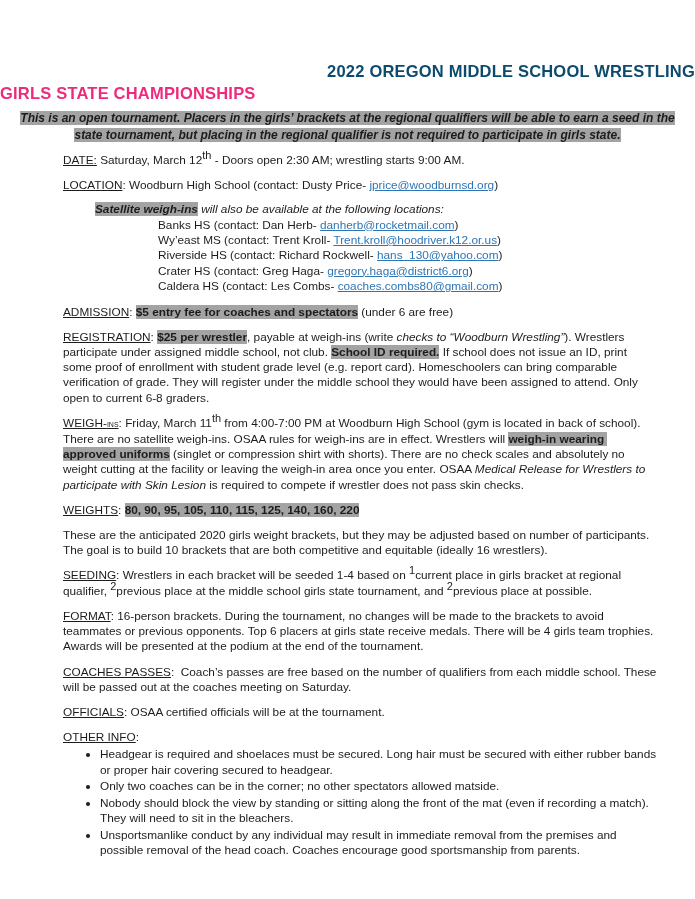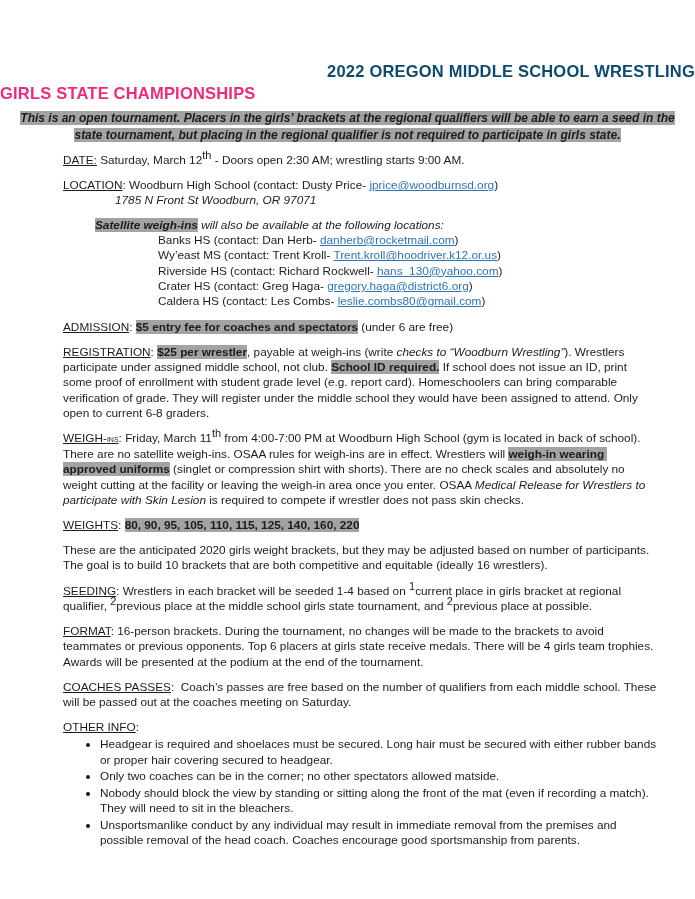--- a/index.html
+++ b/index.html
@@ -49,47 +49,47 @@
 <div class="doc">
 
   <h1 class="title">2022 OREGON MIDDLE SCHOOL WRESTLING</h1>
   <h2 class="subtitle">GIRLS STATE CHAMPIONSHIPS</h2>
 
   <div class="banner"><span class="hl">This is an open tournament. Placers in the girls’ brackets at the regional qualifiers will be able to earn a seed in the state tournament, but placing in the regional qualifier is not required to participate in girls state.</span></div>
 
   <p class="para pw"><span class="u">DATE:</span><span> Saturday, March 12</span><sup>th</sup><span> - Doors open 2:30 AM; wrestling starts 9:00 AM.</span></p>
 
   <p class="para pw"><span class="u">LOCATION</span><span>: Woodburn High School (contact: Dusty Price- </span><a class="link">jprice@woodburnsd.org</a><span>)</span></p>
-  <div class="addr i">1785 N Front St Woodburn, OR 97071</div>
 
   <p class="sat pw"><span class="hl bi">Satellite weigh-ins</span><span class="i"> will also be available at the following locations:</span></p>
   <div>
     <div class="school pw"><span>Banks HS (contact: Dan Herb- </span><a class="link">danherb@rocketmail.com</a><span>)</span></div>
     <div class="school pw"><span>Wy’east MS (contact: Trent Kroll- </span><a class="link">Trent.kroll@hoodriver.k12.or.us</a><span>)</span></div>
     <div class="school pw"><span>Riverside HS (contact: Richard Rockwell- </span><a class="link">hans_130@yahoo.com</a><span>)</span></div>
     <div class="school pw"><span>Crater HS (contact: Greg Haga- </span><a class="link">gregory.haga@district6.org</a><span>)</span></div>
-    <div class="school pw"><span>Caldera HS (contact: Les Combs- </span><a class="link">leslie.combs80@gmail.com</a><span>)</span></div>
+    <div class="school pw"><span>Caldera HS (contact: Les Combs- </span><a class="link">coaches.combs80@gmail.com</a><span>)</span></div>
   </div>
 
   <p class="para pw"><span class="u">ADMISSION</span><span>: </span><span class="hl b">$5 entry fee for coaches and spectators</span><span> (under 6 are free)</span></p>
 
   <p class="para pw"><span class="u">REGISTRATION</span><span>: </span><span class="hl b">$25 per wrestler</span><span>, payable at weigh-ins (write </span><span class="i">checks to “Woodburn Wrestling”</span><span>). Wrestlers participate under assigned middle school, not club. </span><span class="hl b">School ID required.</span><span> If school does not issue an ID, print some proof of enrollment with student grade level (e.g. report card). Homeschoolers can bring comparable verification of grade. They will register under the middle school they would have been assigned to attend. Only open to current 6-8 graders.</span></p>
 
   <p class="para pw"><span class="u"><span>WEIGH-</span><span class="tiny">INS</span></span><span>: Friday, March 11</span><sup>th</sup><span> from 4:00-7:00 PM at Woodburn High School (gym is located in back of school). There are no satellite weigh-ins. OSAA rules for weigh-ins are in effect. Wrestlers will </span><span class="hl b">weigh-in wearing approved uniforms</span><span> (singlet or compression shirt with shorts). There are no check scales and absolutely no weight cutting at the facility or leaving the weigh-in area once you enter. OSAA </span><span class="i">Medical Release for Wrestlers to participate with Skin Lesion</span><span> is required to compete if wrestler does not pass skin checks.</span></p>
 
   <p class="para pw"><span class="u">WEIGHTS</span><span>: </span><span class="hl b">80, 90, 95, 105, 110, 115, 125, 140, 160, 220</span></p>
 
   <p class="para pw">These are the anticipated 2020 girls weight brackets, but they may be adjusted based on number of participants. The goal is to build 10 brackets that are both competitive and equitable (ideally 16 wrestlers).</p>
 
   <p class="para pw"><span class="u">SEEDING</span><span>: Wrestlers in each bracket will be seeded 1-4 based on </span><sup>1</sup><span>current place in girls bracket at regional qualifier, </span><sup>2</sup><span>previous place at the middle school girls state tournament, and </span><sup>2</sup><span>previous place at possible.</span></p>
 
   <p class="para pw"><span class="u">FORMAT</span><span>: 16-person brackets. During the tournament, no changes will be made to the brackets to avoid teammates or previous opponents. Top 6 placers at girls state receive medals. There will be 4 girls team trophies. Awards will be presented at the podium at the end of the tournament.</span></p>
 
   <p class="para pw"><span class="u">COACHES PASSES</span><span>:  Coach’s passes are free based on the number of qualifiers from each middle school. These will be passed out at the coaches meeting on Saturday.</span></p>
 
+  <p class="para pw"><span class="u">OFFICIALS</span><span>: OSAA certified officials will be at the tournament.</span></p>
 
   <p class="para pw"><span class="u">OTHER INFO</span><span>:</span></p>
   <ul class="bullets">
     <li>Headgear is required and shoelaces must be secured. Long hair must be secured with either rubber bands or proper hair covering secured to headgear.</li>
     <li>Only two coaches can be in the corner; no other spectators allowed matside.</li>
     <li>Nobody should block the view by standing or sitting along the front of the mat (even if recording a match). They will need to sit in the bleachers.</li>
     <li>Unsportsmanlike conduct by any individual may result in immediate removal from the premises and possible removal of the head coach. Coaches encourage good sportsmanship from parents.</li>
   </ul>
 
 </div>

